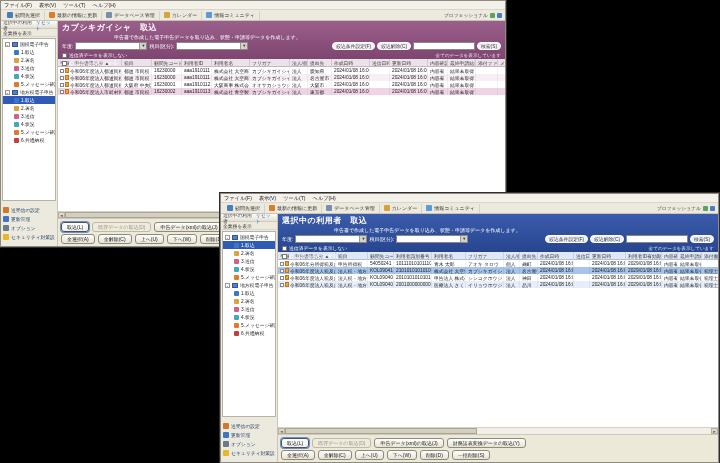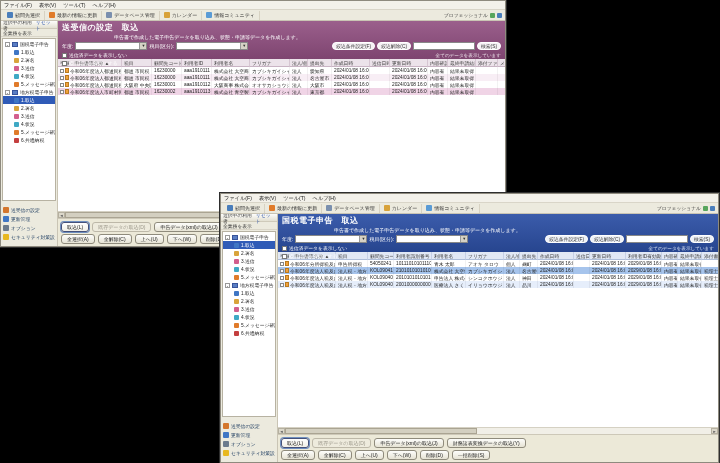--- a/index.html
+++ b/index.html
@@ -204,21 +204,21 @@
             <span>オプション</span>
           </div>
           <div class="tool">
             <span class="iico" style="background: rgb(232, 184, 32);"></span>
             <span>セキュリティ対策設定</span>
           </div>
         </div>
       </div>
     <div class="main">
       <div class="band">
-        <div class="btitle">送受信の設定　取込</div>
+        <div class="btitle">カブシキガイシャ　取込</div>
         <div class="bdesc">申告書で作成した電子申告データを取り込み、状態・申請等データを作成します。</div>
         <div class="frow">
           <span>年度:</span>
           <span class="fsel">
               <span class="selarrow">▼</span>
             </span>
           <span>税目(区分):</span>
           <span class="fsel">
               <span class="selarrow">▼</span>
             </span>
@@ -592,21 +592,21 @@
             <span>オプション</span>
           </div>
           <div class="tool">
             <span class="iico" style="background: rgb(232, 184, 32);"></span>
             <span>セキュリティ対策設定</span>
           </div>
         </div>
       </div>
     <div class="main">
       <div class="band">
-        <div class="btitle">国税電子申告　取込</div>
+        <div class="btitle">選択中の利用者　取込</div>
         <div class="bdesc">申告書で作成した電子申告データを取り込み、状態・申請等データを作成します。</div>
         <div class="frow">
           <span>年度:</span>
           <span class="fsel">
               <span class="selarrow">▼</span>
             </span>
           <span>税目(区分):</span>
           <span class="fsel">
               <span class="selarrow">▼</span>
             </span>

